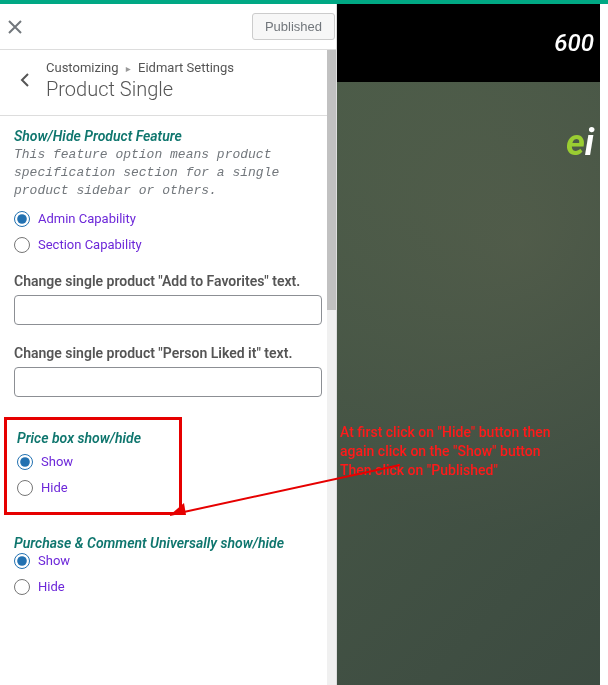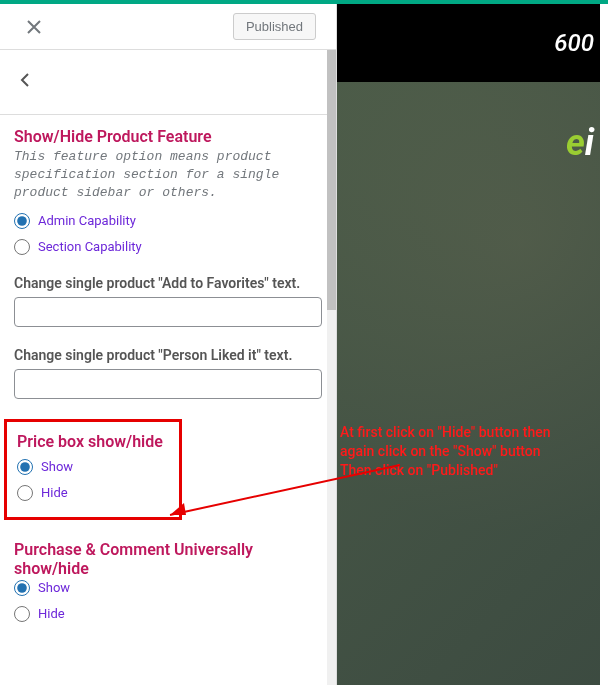--- a/index.html
+++ b/index.html
@@ -1,31 +1,31 @@
 <!DOCTYPE html>
 <html><head>
 <meta charset="utf-8">
 <style>
 * { box-sizing: border-box; margin: 0; padding: 0; }
 body { font-family: -apple-system, BlinkMacSystemFont, "Segoe UI", Roboto, sans-serif; font-size: 13px; color: #555; width: 608px; height: 685px; overflow: hidden; position: relative; background: #fff; }
 .top-bar { height: 4px; background: #00a884; width: 100%; }
 .panel { width: 337px; height: 681px; background: #fff; float: left; border-right: 1px solid #ddd; overflow-y: auto; position: relative; }
-.panel-header { display: flex; align-items: center; height: 46px; border-bottom: 1px solid #ddd; padding: 0 20px; background: #fff; }
+.panel-header { display: flex; align-items: center; height: 46px; border-bottom: 1px solid #ddd; padding: 0 1px; background: #fff; }
 .close-btn { width: 28px; height: 28px; display: flex; align-items: center; justify-content: center; cursor: pointer; color: #72777c; font-size: 18px; }
 .spacer { flex: 1; }
 .published-btn { border: 1px solid #ccc; background: #f7f7f7; color: #72777c; padding: 5px 12px; border-radius: 3px; font-size: 13px; cursor: pointer; }
 .breadcrumb-row { display: flex; align-items: flex-start; border-bottom: 1px solid #ddd; padding: 10px 14px 14px 10px; background: #fff; }
 .back-btn { width: 30px; height: 40px; display: flex; align-items: center; justify-content: center; cursor: pointer; color: #555; margin-right: 6px; }
 .bc-col { flex: 1; }
 .breadcrumb { font-size: 13px; color: #555; margin-bottom: 2px; }
 .breadcrumb .sep { display: inline-block; margin: 0 4px; color: #999; font-size: 10px; }
 .section-title { font-size: 20px; font-weight: 300; color: #555; }
 .controls { padding: 12px 14px; }
 .ctrl-group { margin-bottom: 20px; }
-.ctrl-heading { font-weight: 600; color: #be185d; font-size: 16px; margin-bottom: 2px; }
+.ctrl-heading { font-weight: 600; color: #0f766e; font-size: 14px; margin-bottom: 2px; font-style: italic; }
 .ctrl-desc { font-style: italic; color: #72777c; font-size: 13px; line-height: 1.4; margin-bottom: 10px; font-family: Liberation Mono, monospace; }
 .radio-option { display: flex; align-items: center; margin-bottom: 10px; cursor: pointer; }
 .radio-option input[type=radio] { width: 16px; height: 16px; margin-right: 8px; accent-color: #2271b1; cursor: pointer; }
 .radio-option span { color: #6d28d9; font-size: 13px; }
 .ctrl-label { font-weight: 600; color: #555; font-size: 14px; margin-bottom: 6px; display: block; }
 .text-input { width: 100%; border: 1px solid #8c8f94; border-radius: 4px; padding: 6px 8px; font-size: 14px; background: #fff; color: #2c3338; }
 .highlight-box { border: 3px solid #e60000; border-radius: 0; padding: 10px 10px 6px 10px; margin-left: -10px; margin-right: 140px; }
 .preview { position: absolute; left: 337px; top: 4px; width: 263px; height: 681px; overflow: hidden; font-style: italic; }
 .preview-bg { position: absolute; inset: 0; background: linear-gradient(135deg, rgba(78,95,74,0.85), rgba(60,75,65,0.85)), radial-gradient(circle at 70% 35%, #8a7a5e 0%, #3d4a3f 60%); }
 .preview-topbar { position: absolute; top: 0; left: 0; right: 0; height: 78px; background: #000; color: #fff; display: flex; align-items: center; justify-content: flex-end; padding-right: 6px; font-size: 24px; font-weight: 500; }
@@ -52,20 +52,28 @@
     </div>
     <div class="spacer"></div>
     <button class="published-btn">Published</button>
   </div>
 
   <div class="breadcrumb-row">
     <div class="back-btn">
       <svg width="10" height="16" viewBox="0 0 10 16">
           <path d="M8 2 L2 8 L8 14" stroke="#555" stroke-width="2" fill="none"></path>
         </svg>
+    </div>
+    <div class="bc-col">
+      <div class="breadcrumb">
+        <span>Customizing</span>
+        <span class="sep">▸</span>
+        <span>Eidmart Settings</span>
+      </div>
+      <div class="section-title">Product Single</div>
     </div>
   </div>
 
   <div class="controls">
 
     <div class="ctrl-group">
       <div class="ctrl-heading">Show/Hide Product Feature</div>
       <div class="ctrl-desc">This feature option means product specification section for a single product sidebar or others.</div>
       <label class="radio-option">
         <input type="radio" name="feature" checked="" style="">

